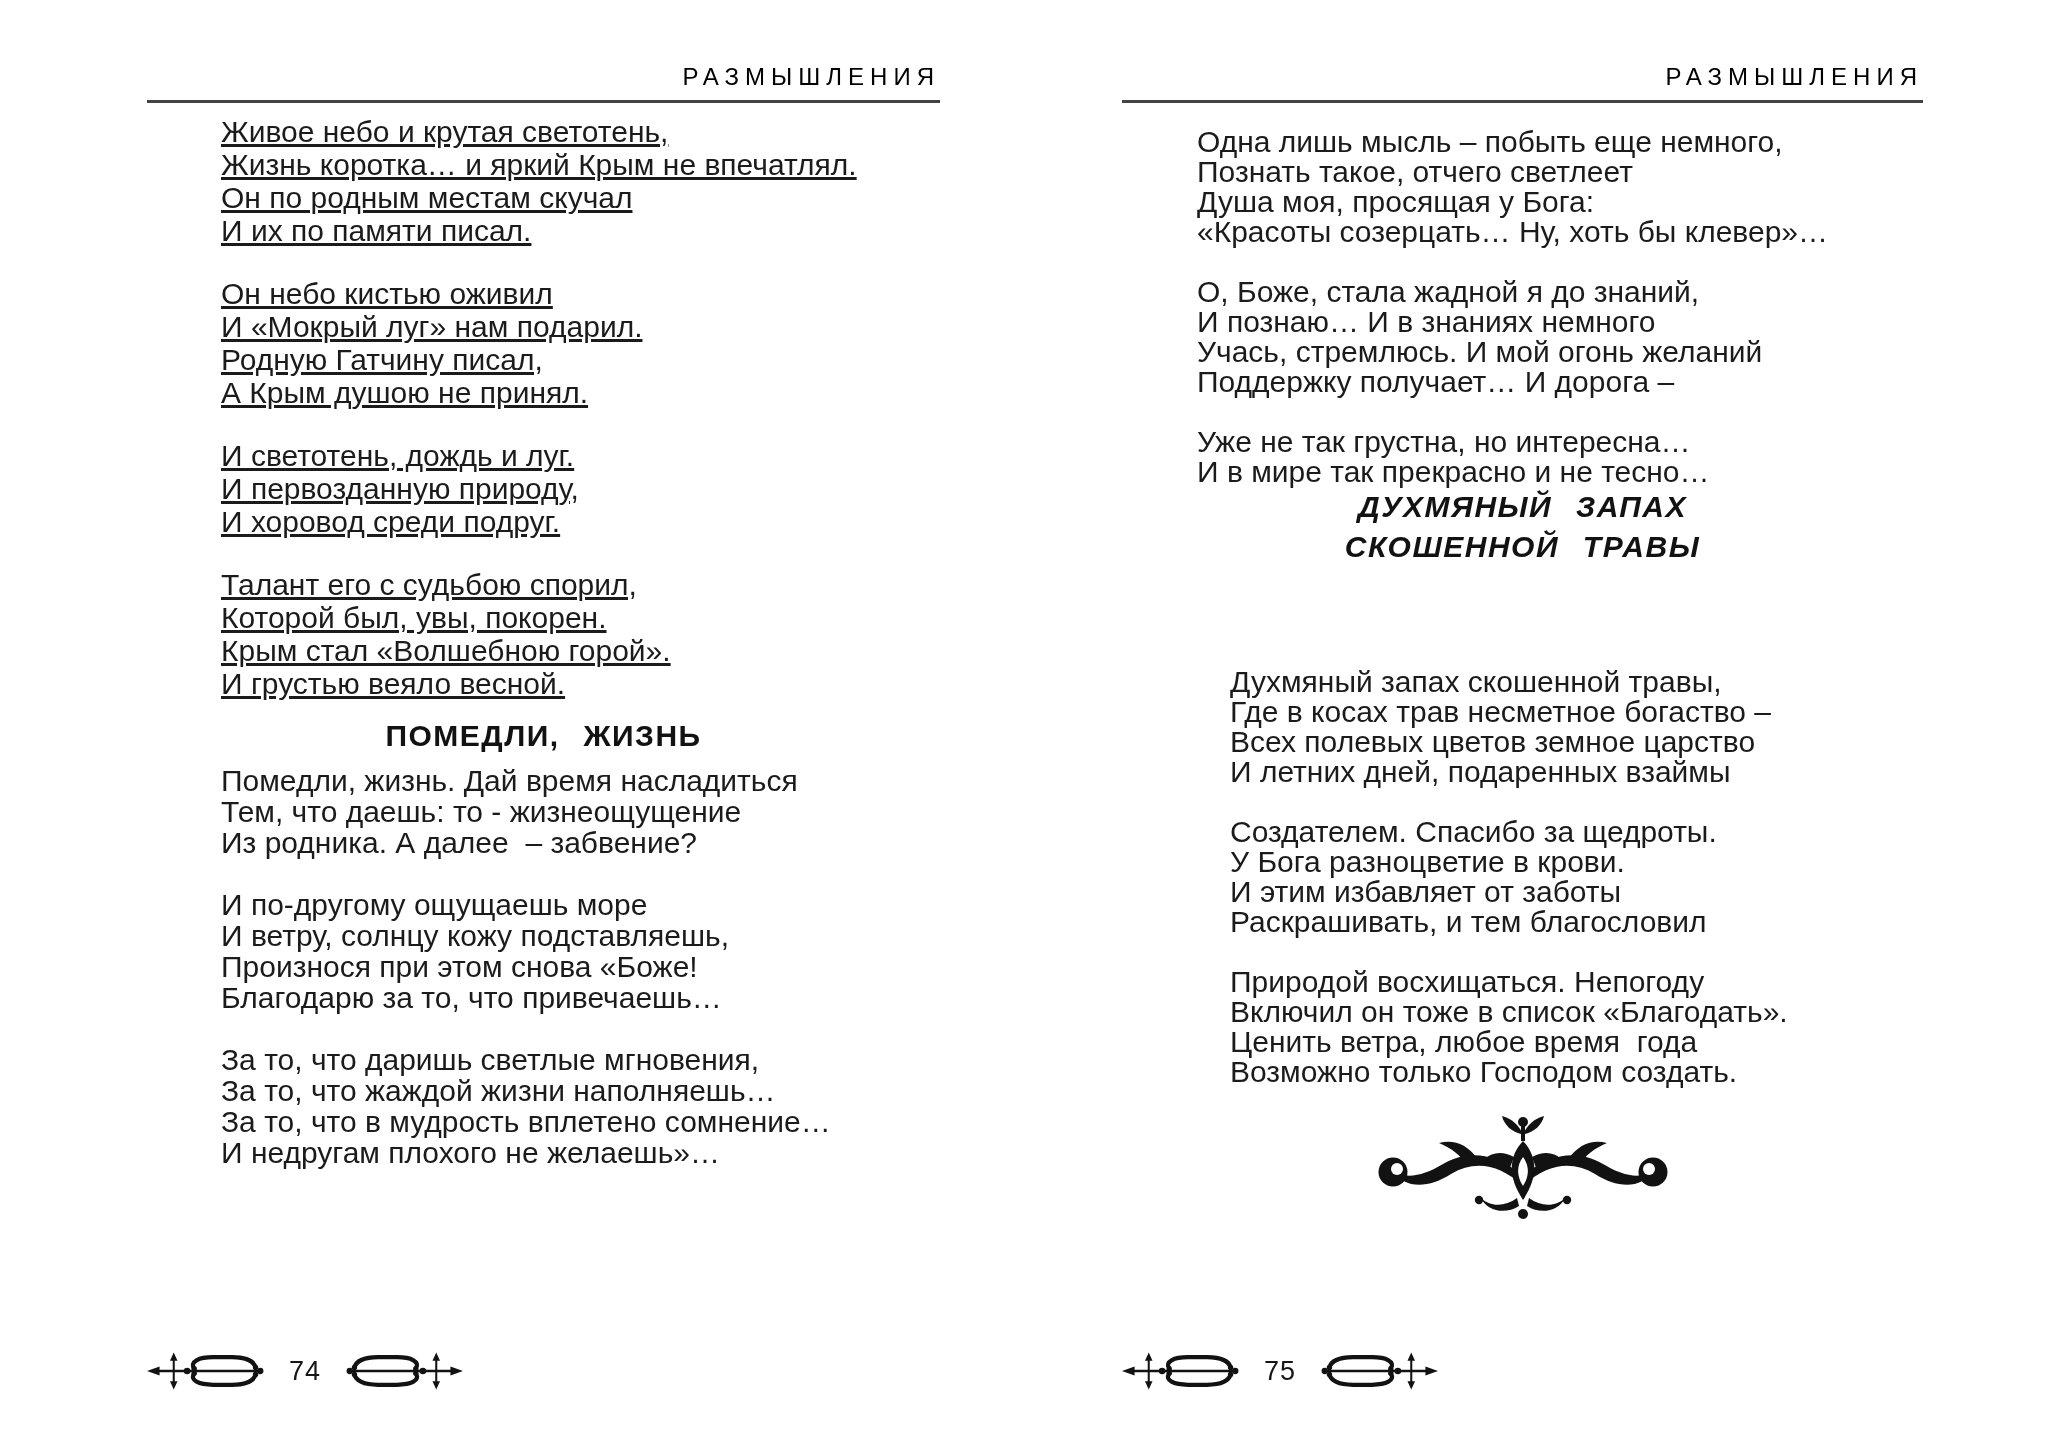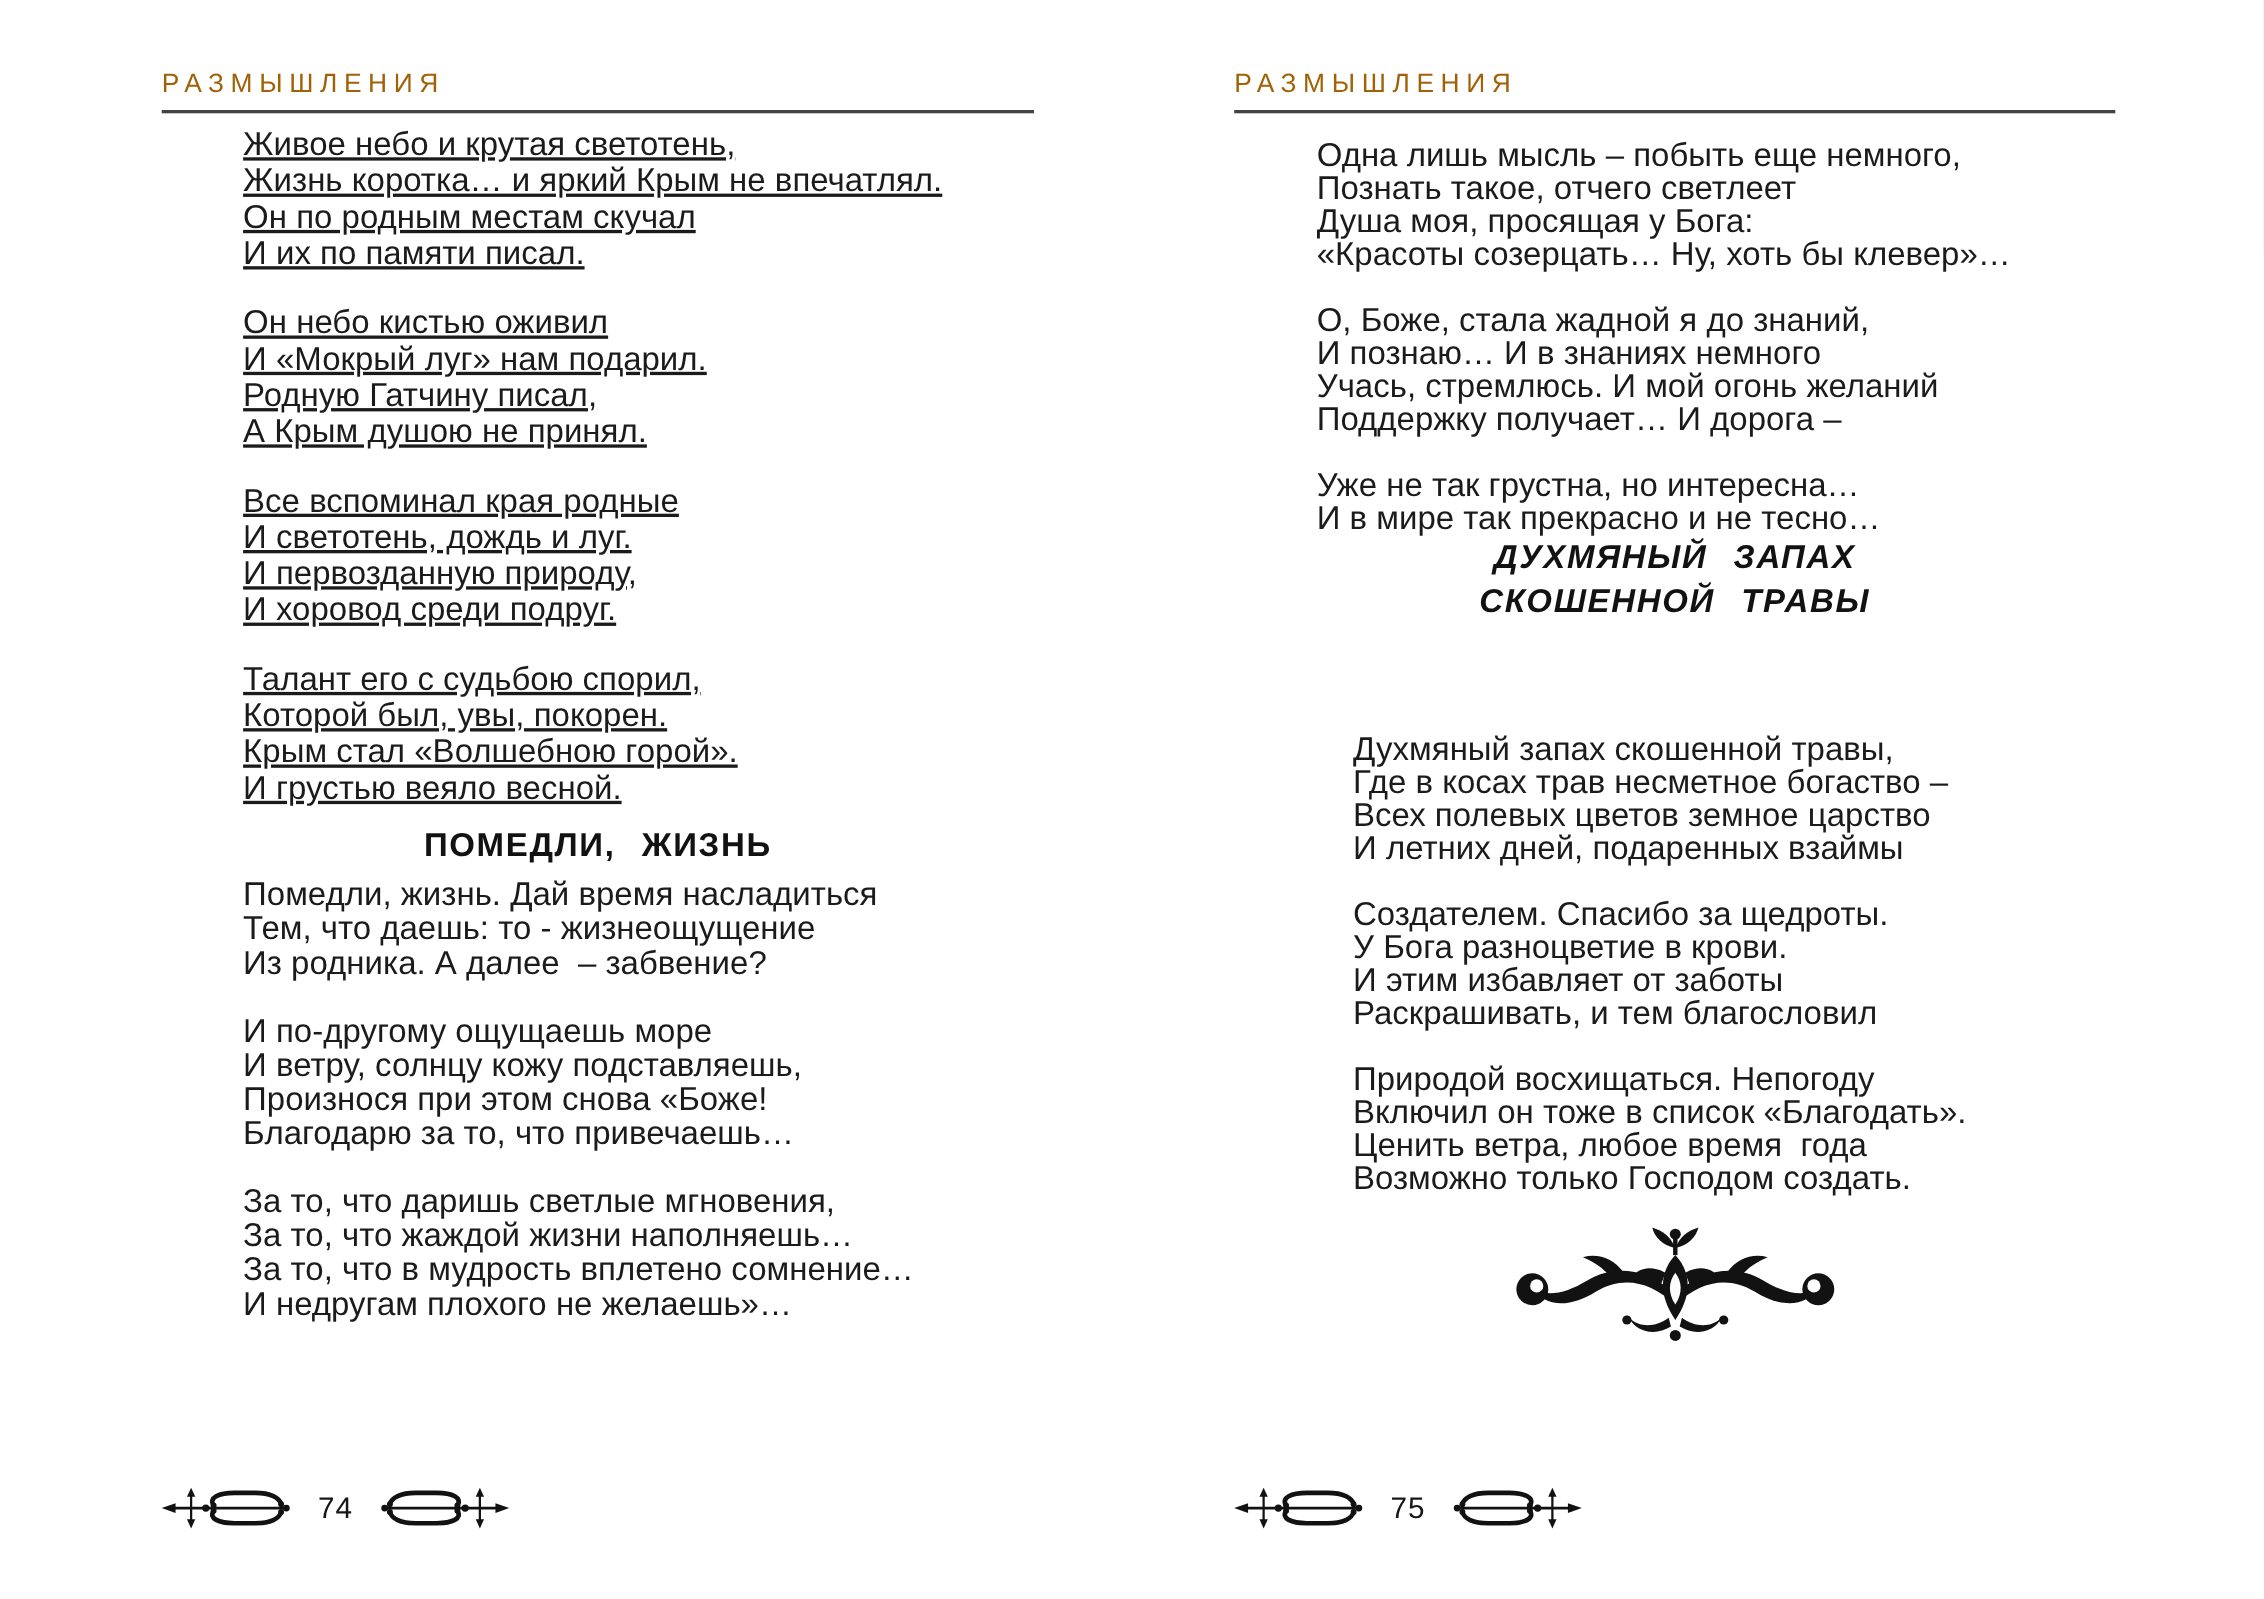--- a/index.html
+++ b/index.html
@@ -10,25 +10,25 @@
     font-family:"Liberation Sans","DejaVu Sans",sans-serif;
     color:#1b1b1b;
     overflow:hidden;
   }
   .page{position:absolute;top:0;height:100%;}
   .page.left{left:147px;width:793px;}
   .page.right{left:1122px;width:801px;}
 
   .running-header{
     margin-top:62px;
-    text-align:left;
+    text-align:right;
     font-size:24px;
     line-height:30px;
     letter-spacing:6px;
-    color:#a16207;
+    color:#000000;
     font-weight:400;
   }
   .rule{margin-top:8px;height:3px;background:#434343;}
 
   .poem-title{
     margin:0;text-align:center;
     font-size:30px;font-weight:700;
     letter-spacing:1.5px;word-spacing:14px;
     line-height:38px;color:#121212;
   }
@@ -114,21 +114,20 @@
               <div class="poem-line">Он по родным местам скучал</div>
               <div class="poem-line">И их по памяти писал.</div>
             </div>
             <div class="stanza">
               <div class="poem-line">Он небо кистью оживил</div>
               <div class="poem-line">И «Мокрый луг» нам подарил.</div>
               <div class="poem-line">Родную Гатчину писал,</div>
               <div class="poem-line">А Крым душою не принял.</div>
             </div>
             <div class="stanza">
-              <div class="poem-line">Все вспоминал края родные</div>
               <div class="poem-line">И светотень, дождь и луг.</div>
               <div class="poem-line">И первозданную природу,</div>
               <div class="poem-line">И хоровод среди подруг.</div>
             </div>
             <div class="stanza">
               <div class="poem-line">Талант его с судьбою спорил,</div>
               <div class="poem-line">Которой был, увы, покорен.</div>
               <div class="poem-line">Крым стал «Волшебною горой».</div>
               <div class="poem-line">И грустью веяло весной.</div>
             </div>

